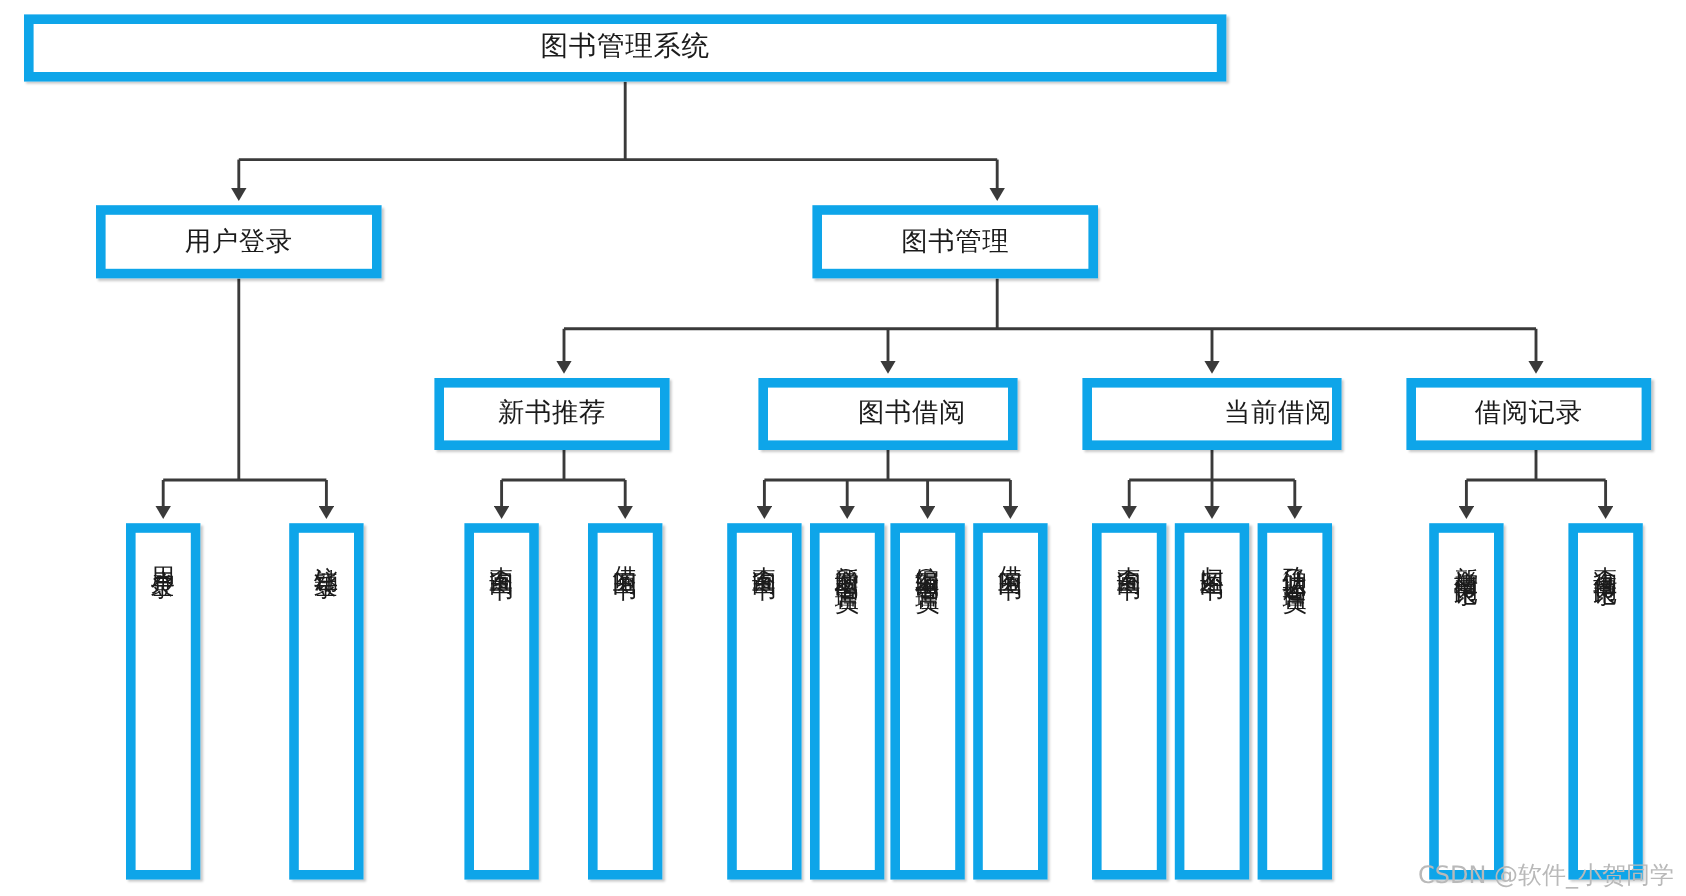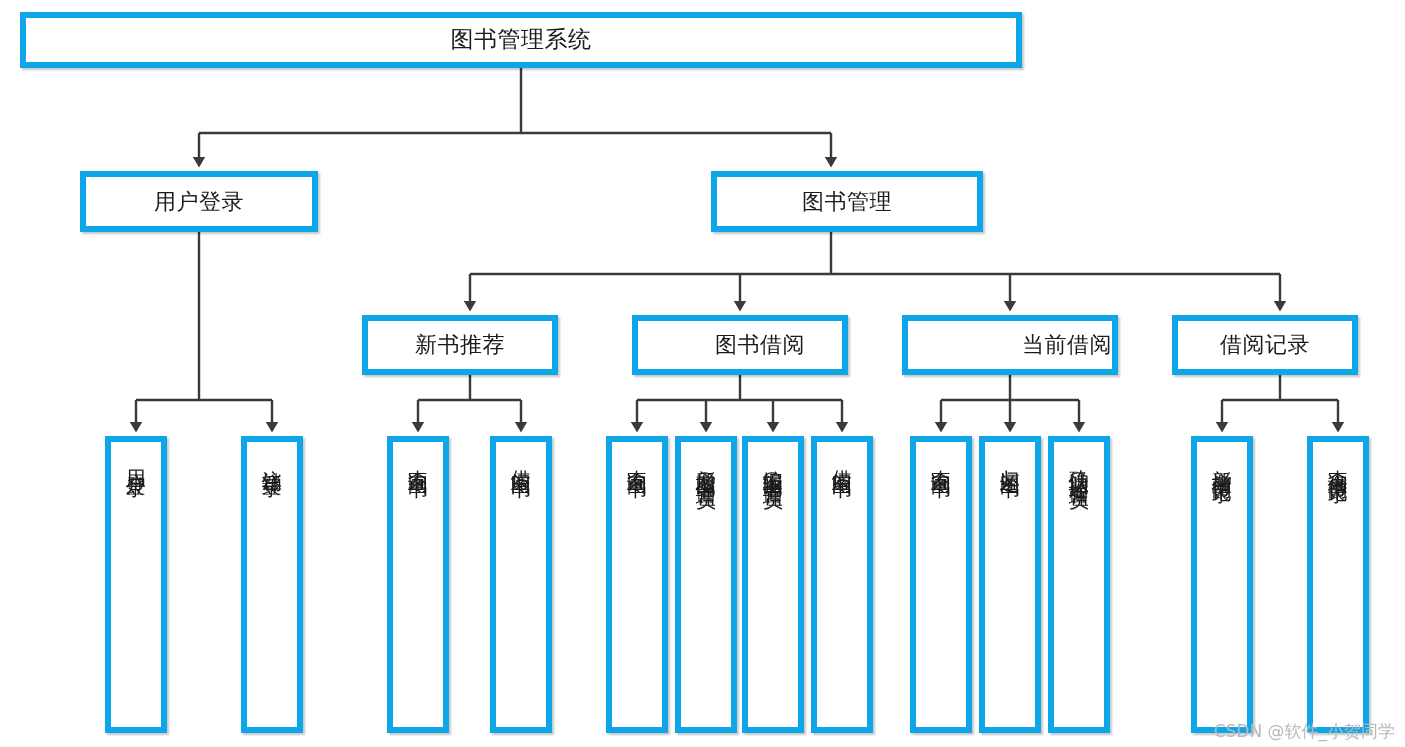--- a/index.html
+++ b/index.html
@@ -23,21 +23,21 @@
     left: 0;
     top: 0;
     width: 1405px;
     height: 747px;
     pointer-events: none;
   }
   .node {
     position: absolute;
     box-sizing: border-box;
     background: #ffffff;
-    border: 6px solid #0ea5e9;
+    border: 8px solid #0ea5e9;
     box-shadow: 2px 2px 2px rgba(0,0,0,0.22);
     display: flex;
     align-items: center;
     justify-content: center;
     z-index: 2;
   }
   .node .lbl {
     color: #1b1b1b;
     font-size: 21px;
     line-height: 1.18;
@@ -66,21 +66,21 @@
     white-space: nowrap;
     max-height: 280px;
   }
   .node.v.tall .lbl {
     max-height: 286px;
   }
   #watermark {
     position: absolute;
     right: 10px;
     bottom: 4px;
-    font-size: 17px;
+    font-size: 20px;
     color: #b9b9b9;
     z-index: 5;
     white-space: nowrap;
     font-family: "DejaVu Sans", "Liberation Sans", sans-serif;
   }
 </style>
 </head>
 <body>
 
 <div id="canvas">
@@ -135,34 +135,34 @@
     </g>
   </svg>
 
   <div class="node root" style="left:20px; top:12px; width:1002px; height:56px;">
     <span class="lbl">图书管理系统</span>
   </div>
 
   <div class="node h" style="left:80px; top:171px; width:238px; height:61px;">
     <span class="lbl">用户登录</span>
   </div>
-  <div class="node h" style="left:711px; top:171px; width:272px; height:61px;">
+  <div class="node h" style="left:677px; top:171px; width:238px; height:61px;">
     <span class="lbl">图书管理</span>
   </div>
 
   <div class="node h" style="left:362px; top:315px; width:196px; height:60px;">
     <span class="lbl">新书推荐</span>
   </div>
   <div class="node h" style="left:632px; top:315px; width:216px; height:60px;padding-left:40px;">
     <span class="lbl">图书借阅</span>
   </div>
   <div class="node h" style="left:902px; top:315px; width:216px; height:60px;justify-content:flex-end;">
     <span class="lbl">当前借阅</span>
   </div>
-  <div class="node h" style="left:1172px; top:315px; width:186px; height:60px;">
+  <div class="node h" style="left:1172px; top:315px; width:204px; height:60px;">
     <span class="lbl">借阅记录</span>
   </div>
 
   <div class="node v" style="left:105px; top:436px; width:62px; height:297px;">
     <span class="lbl">用户登录</span>
   </div>
   <div class="node v" style="left:241px; top:436px; width:62px; height:297px;">
     <span class="lbl">注销登录</span>
   </div>
 

